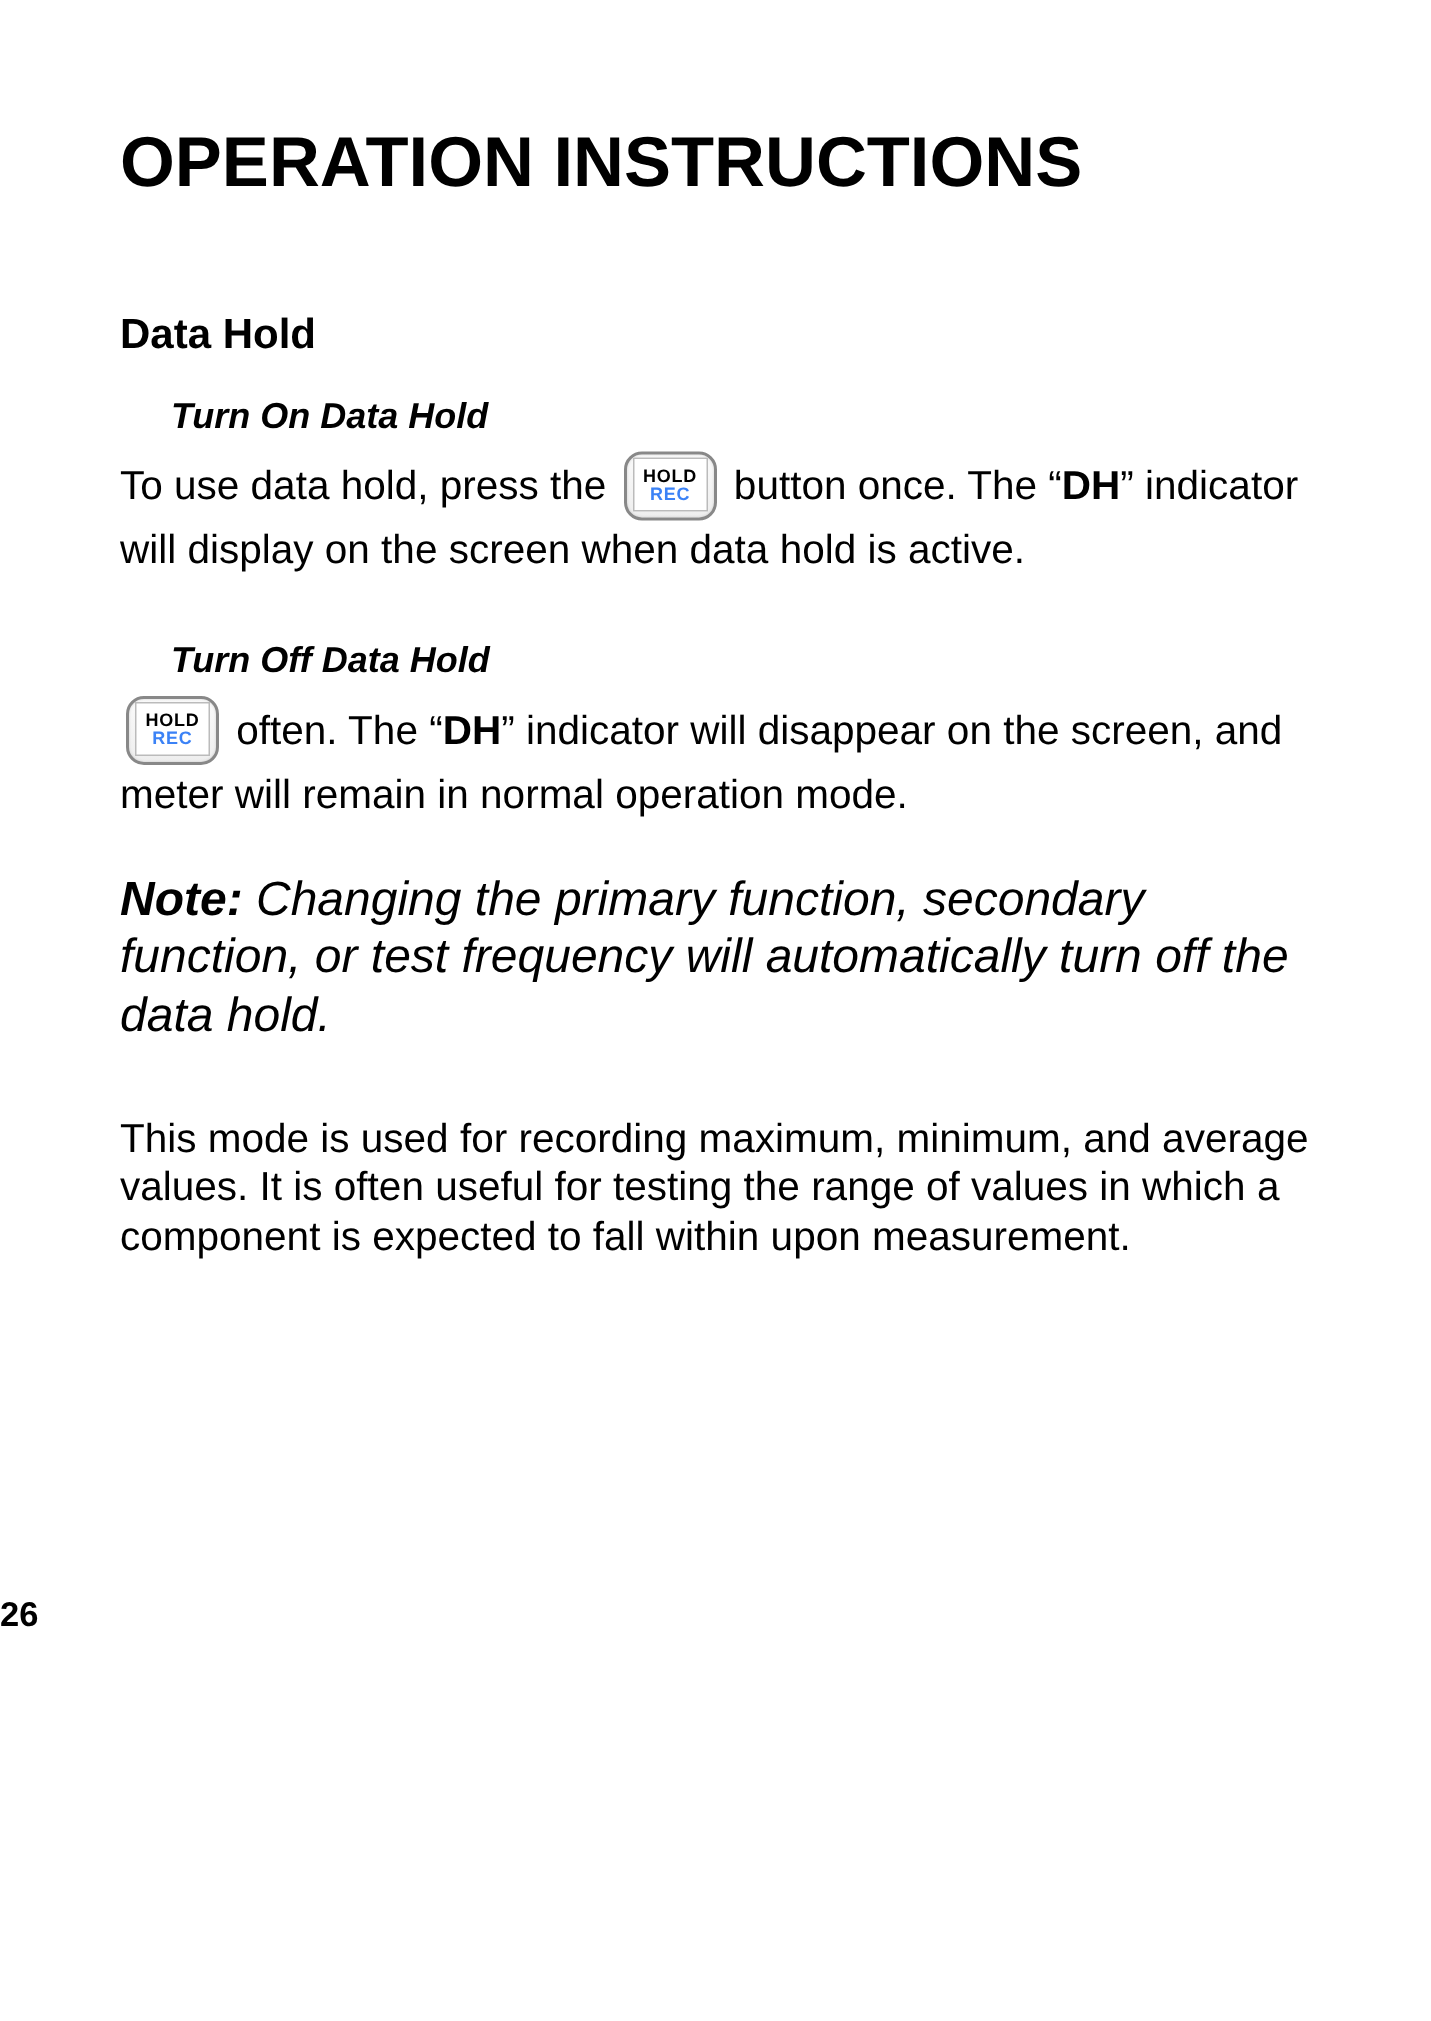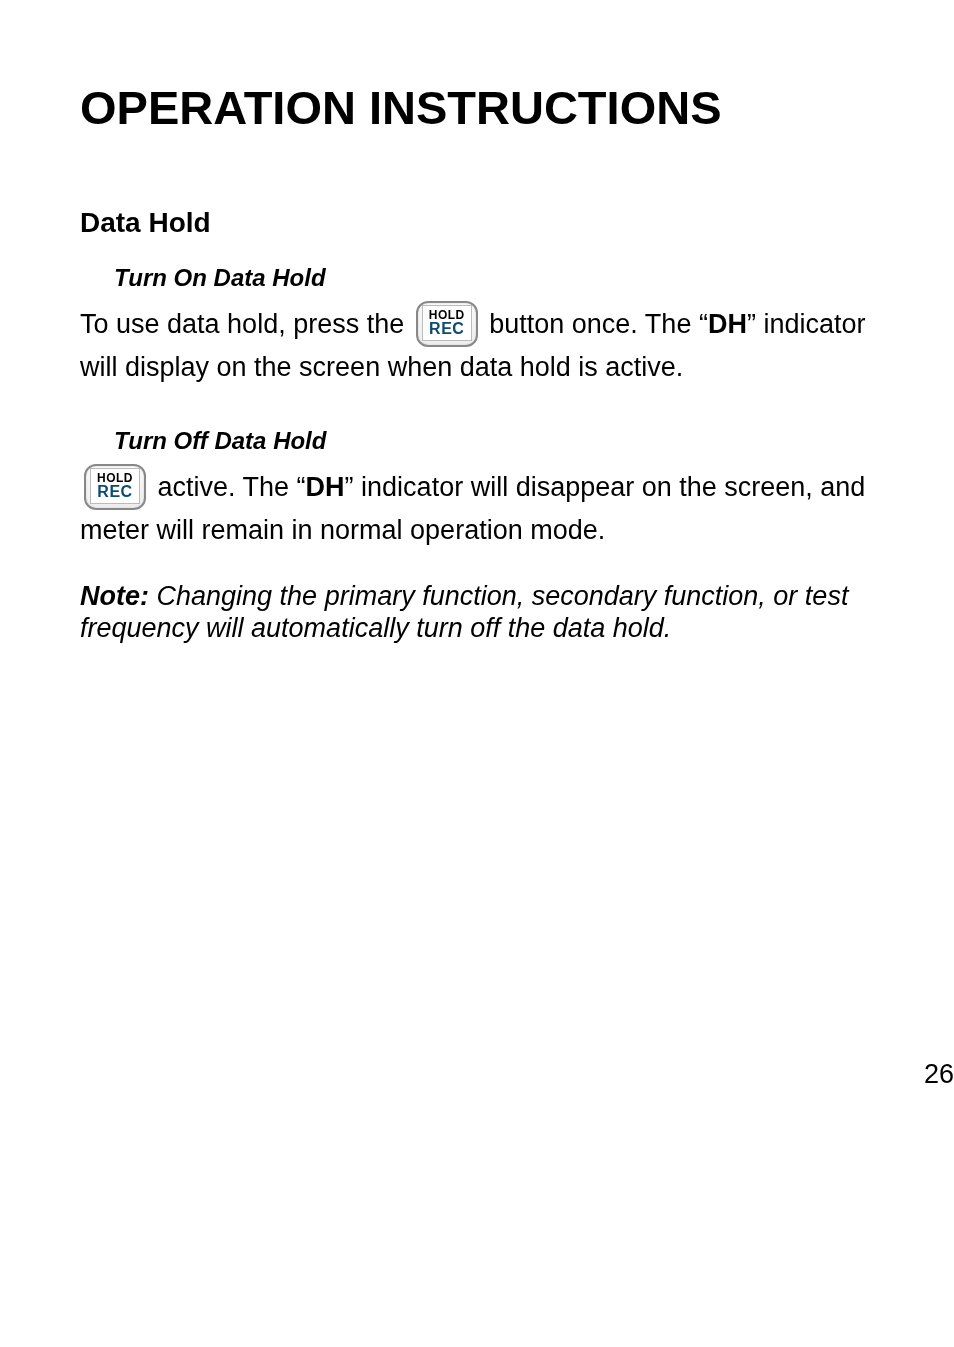--- a/index.html
+++ b/index.html
@@ -78,40 +78,41 @@
     justify-content: center;
     line-height: 1;
   }
   .btn .l1 {
     font-size: 12px;
     font-weight: bold;
     color: #000;
     letter-spacing: 0.5px;
   }
   .btn .l2 {
-    font-size: 16px;
+    font-size: 12px;
     font-weight: bold;
-    color: #0c4a6e;
+    color: #3b82f6;
     letter-spacing: 0.5px;
   }
   .note-block {
-    font-size: 27px;
+    font-size: 32px;
     font-style: italic;
     line-height: 1.2;
     margin: 0 0 48px 0;
   }
   .note-block .lead {
     font-weight: bold;
   }
   .footer-num {
     position: absolute;
     bottom: 60px;
     left: 0; right: 0;
-    text-align: right;
-    font-size: 27px;
+    text-align: left;
+    font-size: 23px;
+    font-weight: bold;
   }
   .gap-md { margin-bottom: 32px; }
 </style>
 </head>
 <body>
 
 <div class="page">
 
   <h1 class="title">OPERATION INSTRUCTIONS</h1>
 
@@ -133,23 +134,24 @@
 
   <h3 class="h3">Turn Off Data Hold</h3>
 
   <p class="inline-holder gap-md">
     <span class="btn">
       <span class="btn-inner">
         <span class="l1">HOLD</span>
         <span class="l2">REC</span>
       </span>
     </span>
-    <span class="segment"> active.  The “</span><span class="bold">DH</span><span class="segment">” indicator will disappear on the screen, and meter will remain in normal operation mode.</span>
+    <span class="segment"> often.  The “</span><span class="bold">DH</span><span class="segment">” indicator will disappear on the screen, and meter will remain in normal operation mode.</span>
   </p>
 
   <p class="note-block">
     <span class="lead">Note:</span><span>  Changing the primary function, secondary function, or test frequency will automatically turn off the data hold.</span>
   </p>
 
 
+  <p class="para">This mode is used for recording maximum, minimum, and average values.  It is often useful for testing the range of values in which a component is expected to fall within upon measurement.</p>
 
   <div class="footer-num">26</div>
 </div>
 
 </body></html>

